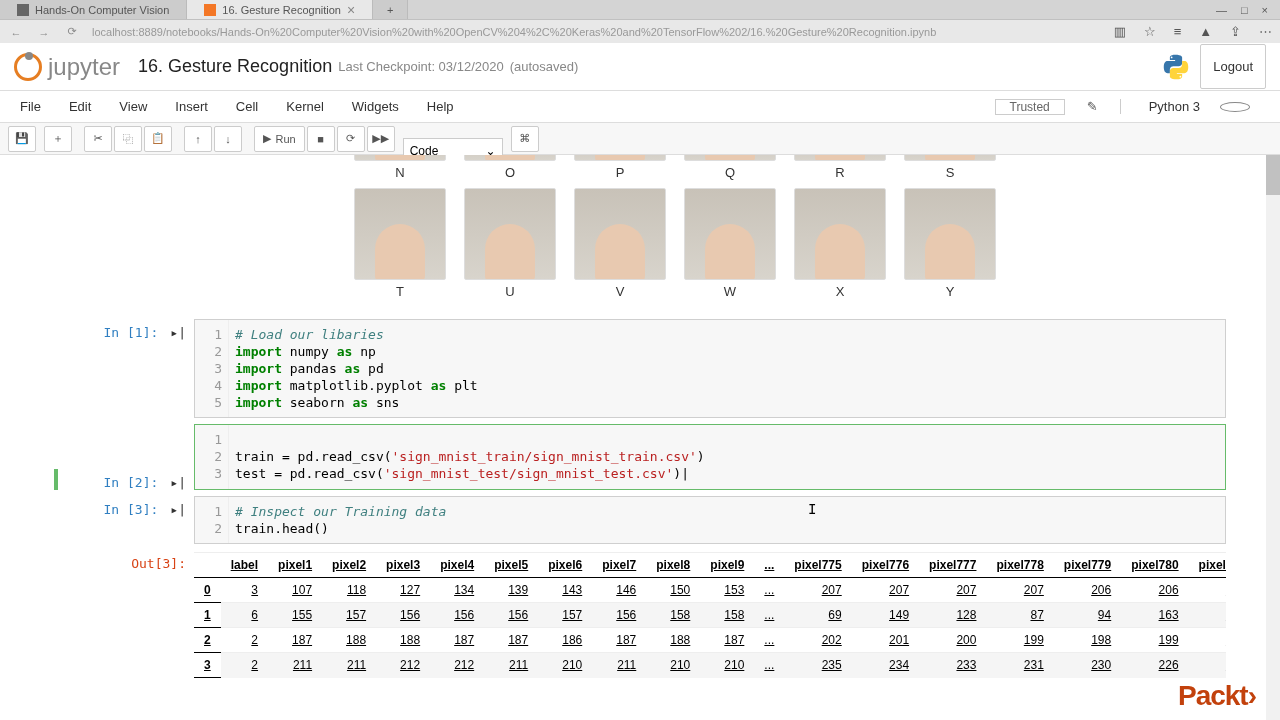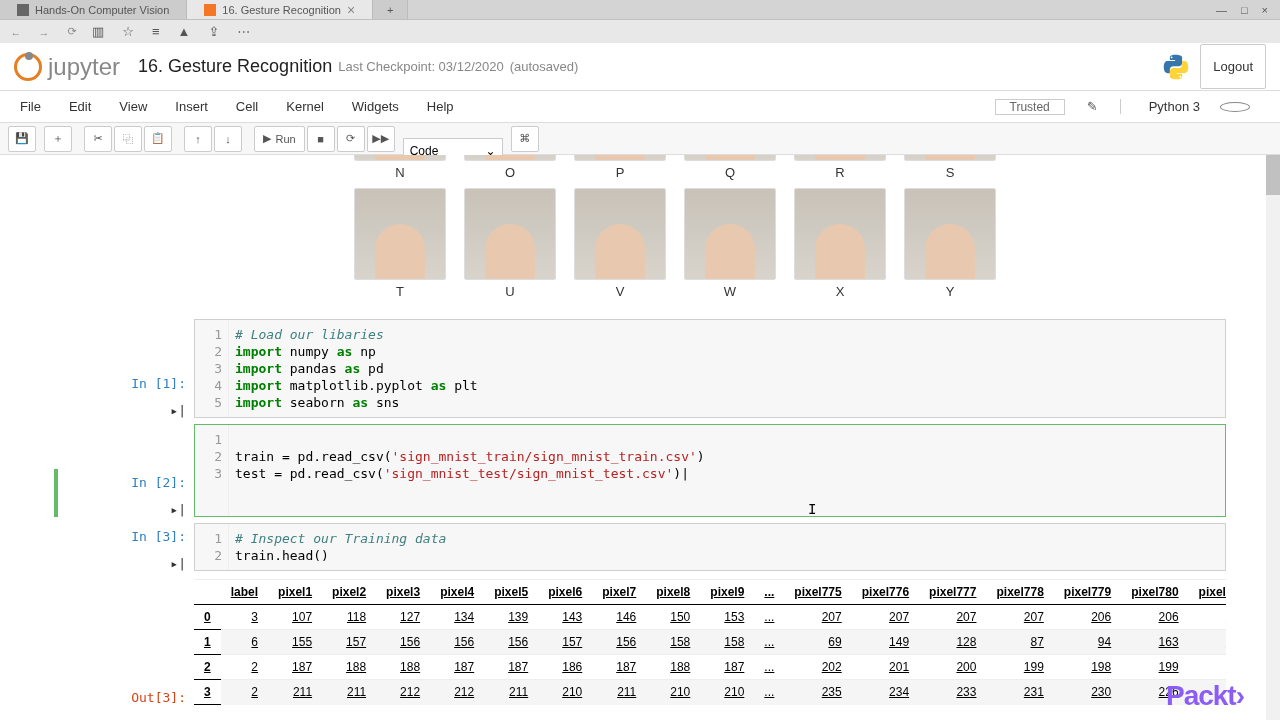--- a/index.html
+++ b/index.html
@@ -43,36 +43,36 @@
 .hand-row { display: flex; gap: 18px; margin-left: 300px; margin-top: -18px; }
 .hand-item { width: 92px; text-align: center; }
 .hand-img { width: 92px; height: 92px; background: linear-gradient(#c8c2b8, #d8d4cc); border: 1px solid #ddd; border-radius: 2px; position:relative; overflow:hidden; }
 .hand-img.partial { height: 24px; }
 .hand-img::after { content:''; position:absolute; width:50px; height:60px; background:#e8c9b0; border-radius:30px 30px 10px 10px; left:20px; bottom:-5px; }
 .hand-label { font-size: 13px; margin-top: 4px; color: #333; }
 .cell { display: flex; margin: 6px 0; }
 .cell.selected .input-area { border: 1px solid #66bb6a; }
 .cell.selected .prompt-col { border-left: 4px solid #42A5F5; }
 .cell.selected.edit .prompt-col { border-left: 4px solid #66bb6a; margin-top: 45px; }
-.prompt-col { width: 140px; text-align: right; padding: 6px 8px 0 0; font-family: monospace; font-size: 13px; color: #307fc1; display:flex; justify-content: flex-end; gap: 12px; flex-direction: column; }
+.prompt-col { width: 140px; text-align: right; padding: 6px 8px 0 0; font-family: monospace; font-size: 13px; color: #307fc1; display:flex; justify-content: flex-end; gap: 12px; }
 .prompt-col.out { color: #d84315; }
 .step { color: #333; }
 .input-area { flex: 1; border: 1px solid #cfcfcf; background: #f7f7f7; display: flex; }
 .gutter { width: 34px; background: #f7f7f7; border-right: 1px solid #eee; font-family: monospace; font-size: 13px; color: #999; text-align: right; padding: 6px 6px; line-height: 17px; }
 .code { flex: 1; font-family: monospace; font-size: 13px; padding: 6px 6px; line-height: 17px; white-space: pre; color: #000; position:relative; }
 .c-comment { color: #408080; font-style: italic; }
 .c-kw { color: #008000; font-weight: bold; }
 .c-str { color: #ba2121; }
 .cursor-beam { position:absolute; font-family: monospace; color:#000; }
 .output-area { flex: 1; overflow-x: hidden; }
 .df-table { border-collapse: collapse; font-size: 12px; margin-top: 2px; text-decoration: underline; }
 .df-table th, .df-table td { padding: 5px 10px; text-align: right; border-top: 1px solid #eee; }
 .df-table th { font-weight: bold; border-bottom: 1px solid #000; }
 .df-table tr.odd td { background: #f5f5f5; }
-.packt { position: absolute; right: 36px; bottom: 8px; font-size: 28px; font-weight: bold; color: #8b5cf6; font-family: Arial; letter-spacing: -1px; }
+.packt { position: absolute; right: 24px; bottom: 8px; font-size: 28px; font-weight: bold; color: #c2410c; font-family: Arial; letter-spacing: -1px; }
 .scrollbar { position: absolute; right: 0; top: 155px; bottom: 0; width: 14px; background: #f1f1f1; }
 .sb-thumb { position: absolute; top: 0; width: 100%; height: 40px; background: #c1c1c1; }
 </style>
 </head>
 <body>
 
 <div class="browser-chrome">
   <div class="tab-strip">
     <div class="tab">
       <span class="favicon"></span>
@@ -89,20 +89,21 @@
     <span>—</span>
     <span>□</span>
     <span>×</span>
   </div>
 </div>
 
 <div class="addr-bar">
   <span class="nav-btn">←</span>
   <span class="nav-btn">→</span>
   <span class="nav-btn">⟳</span>
+  <span class="url">localhost:8889/notebooks/Hands-On%20Computer%20Vision%20with%20OpenCV%204%2C%20Keras%20and%20TensorFlow%202/16.%20Gesture%20Recognition.ipynb</span>
   <div class="addr-icons">
     <span>▥</span>
     <span>☆</span>
     <span>≡</span>
     <span>▲</span>
     <span>⇪</span>
     <span>⋯</span>
   </div>
 </div>
 

